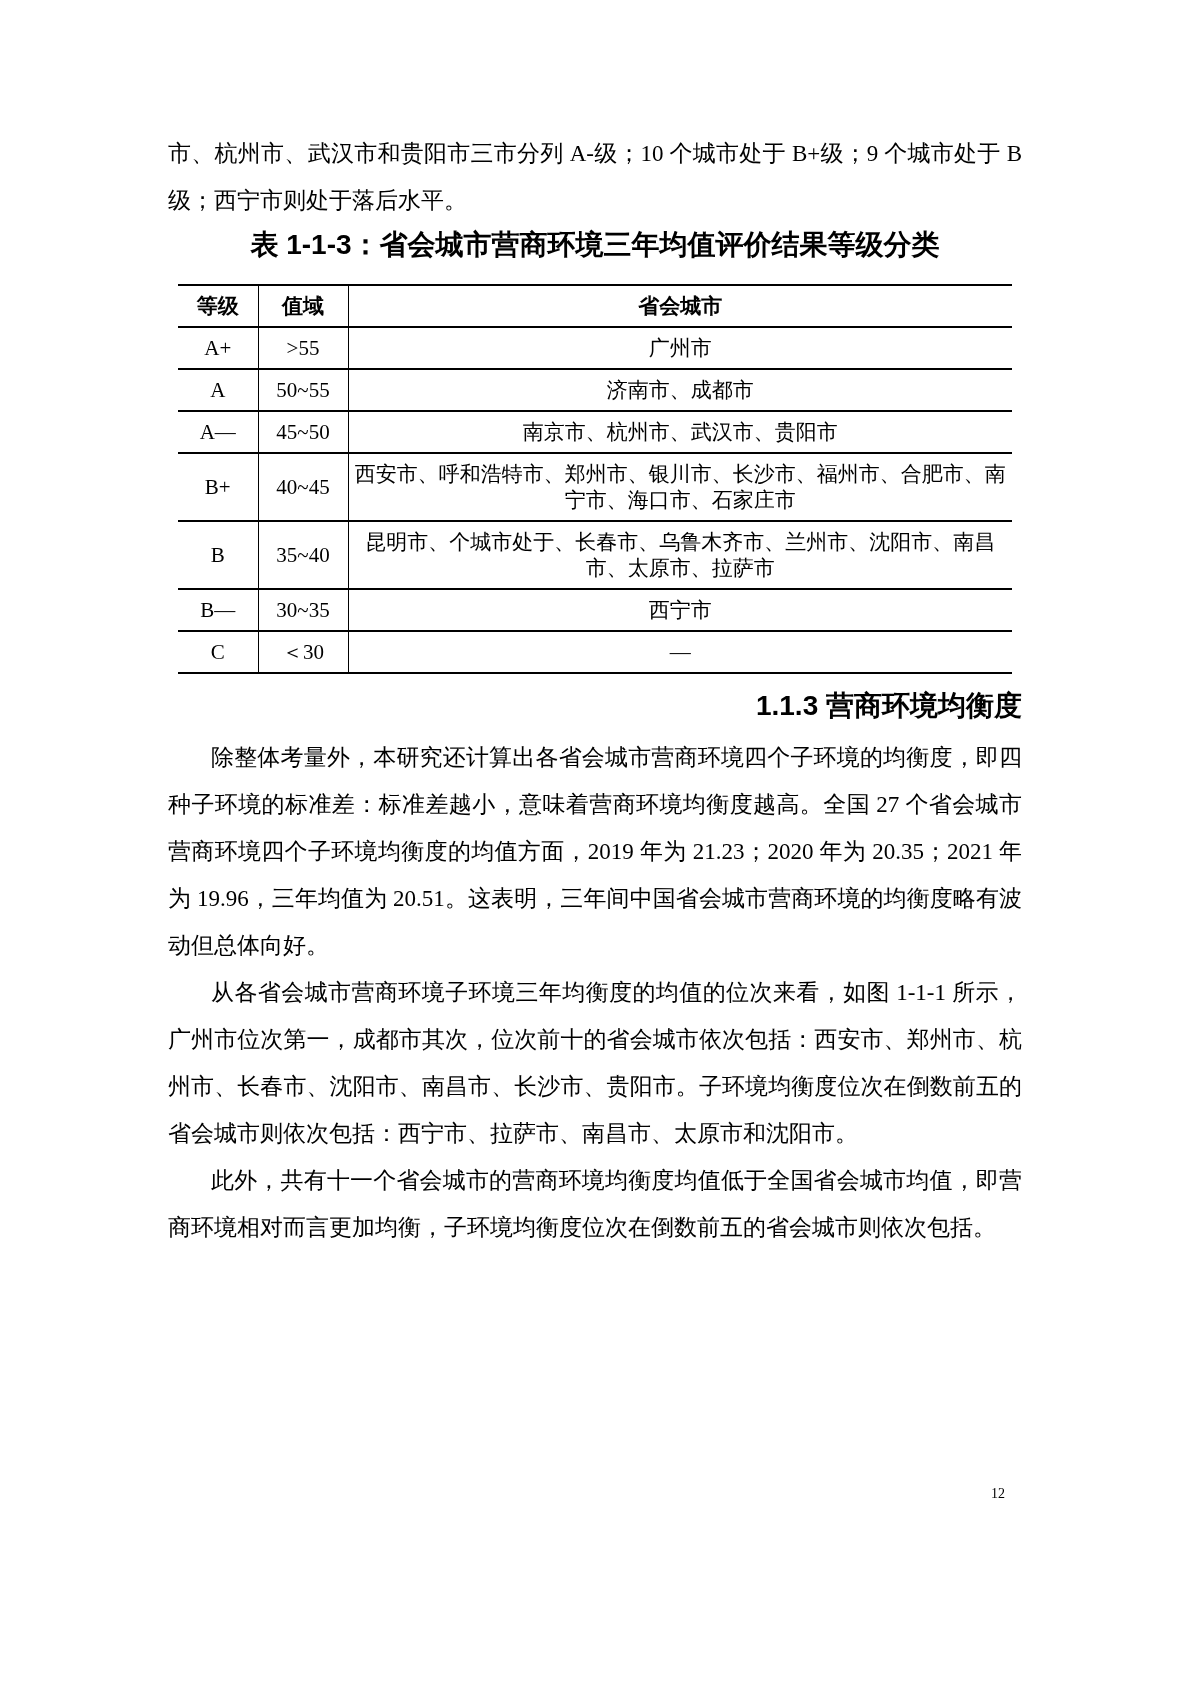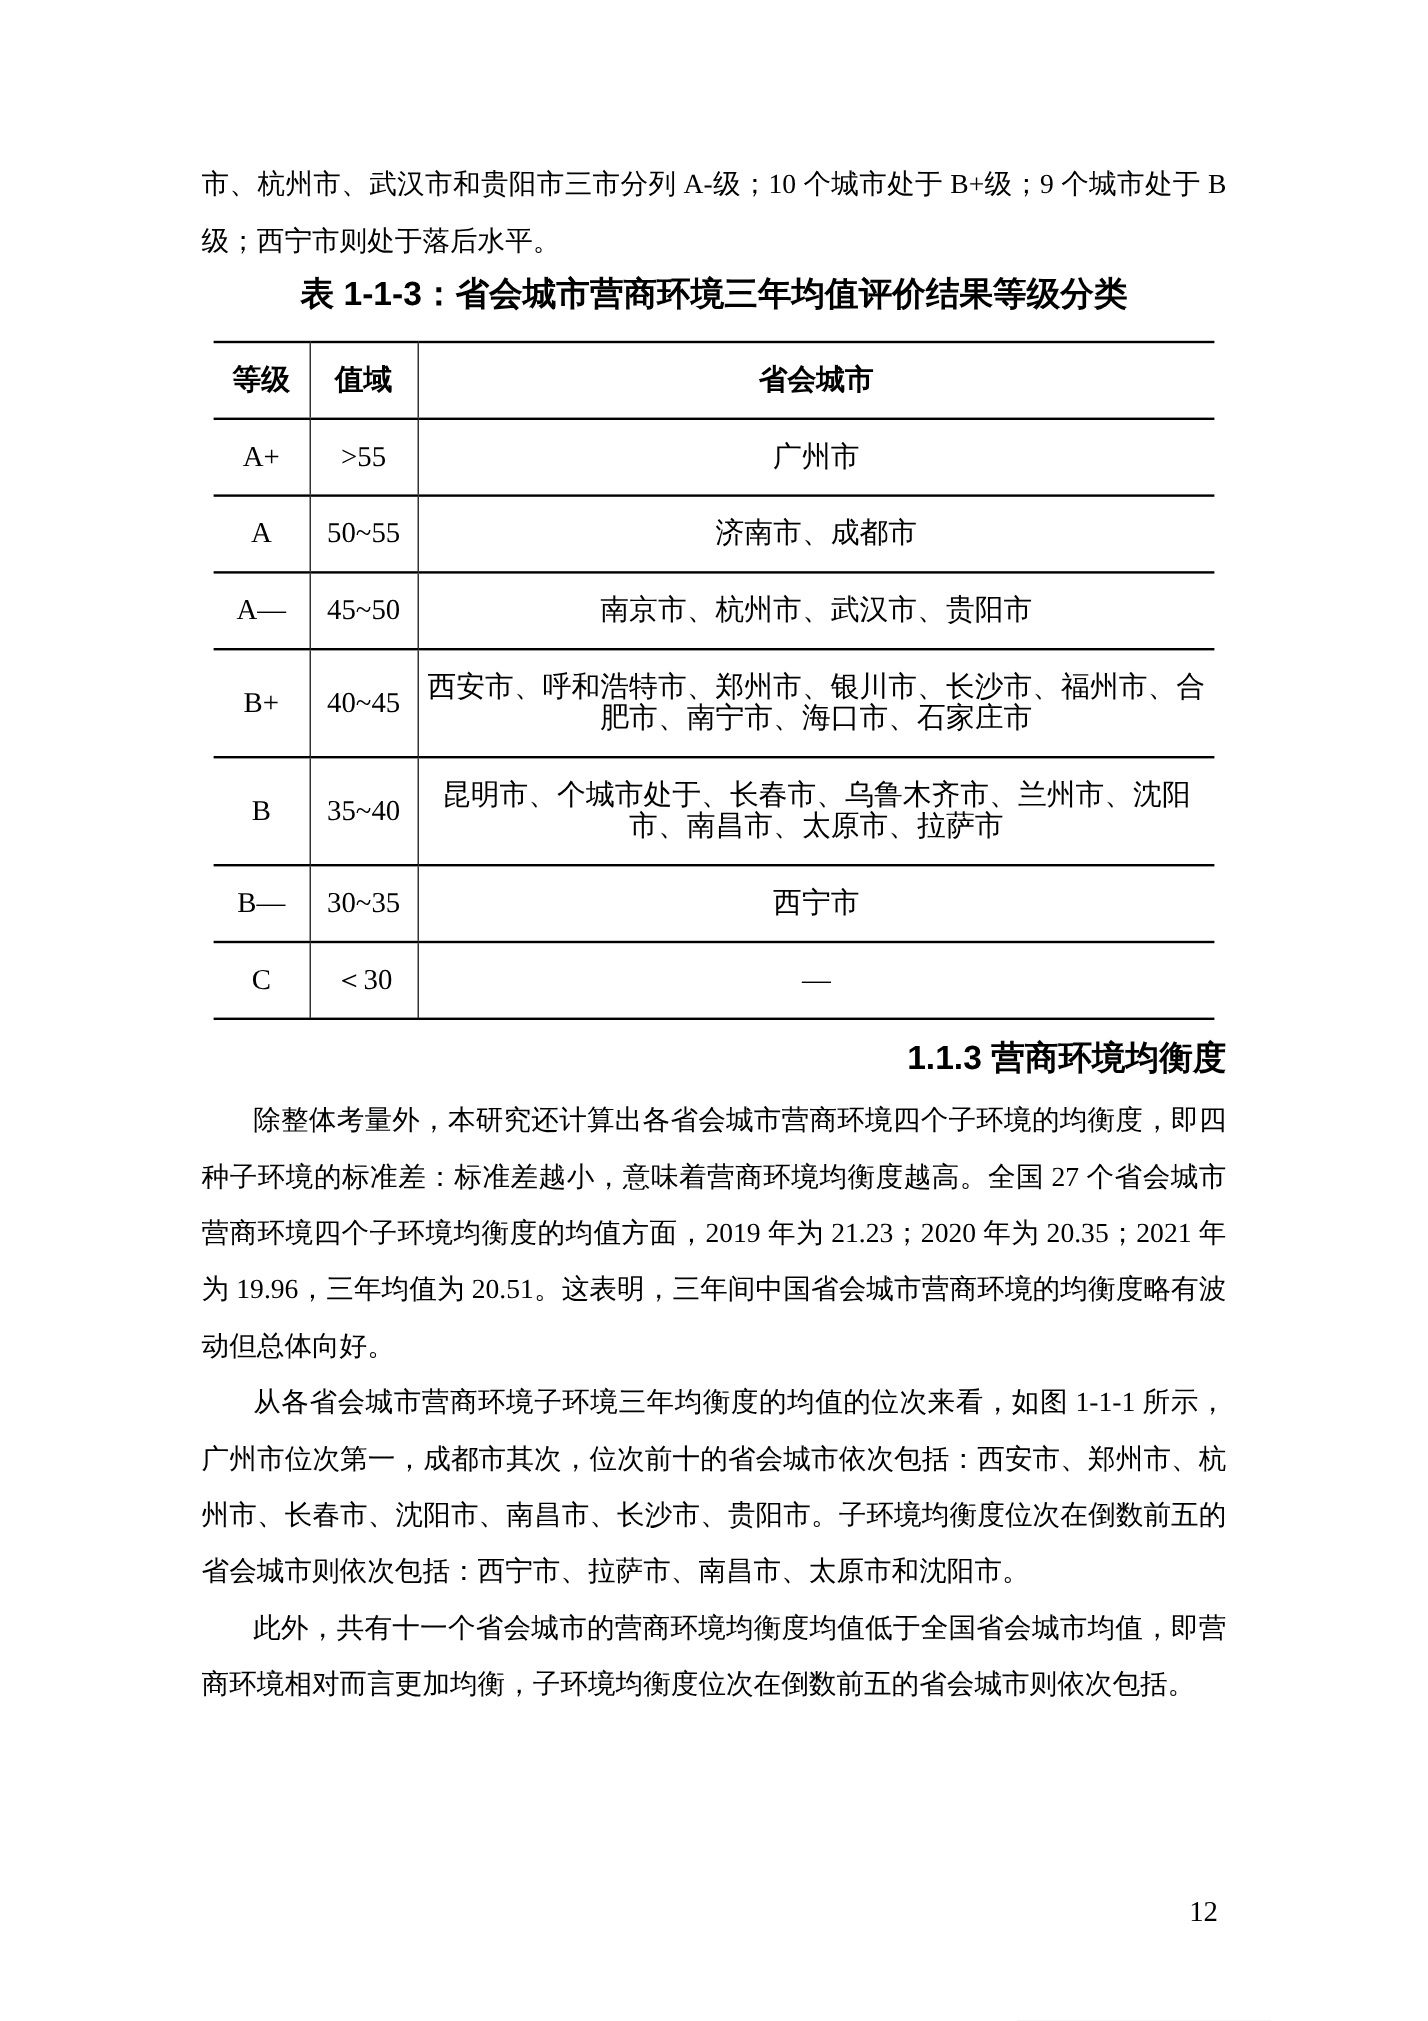--- a/index.html
+++ b/index.html
@@ -39,25 +39,25 @@
     border-collapse: collapse;
     table-layout: fixed;
     margin: 22px 0 0 10px;
     width: 834px;
     border-bottom: 2px solid #000;
   }
   table.grade-table tr { height: 28px; }
   table.grade-table th,
   table.grade-table td {
     border-top: 2px solid #000;
-    font-size: 24px;
+    font-size: 21px;
     text-align: center;
     vertical-align: middle;
     line-height: 26px;
-    padding: 18px 6px;
+    padding: 7px 6px;
   }
   table.grade-table th {
     font-family: "Liberation Sans", "DejaVu Sans", sans-serif;
     font-weight: bold;
   }
   table.grade-table th + th,
   table.grade-table td + td {
     border-left: 1.5px solid #000;
   }
   .col-grade { width: 80px; }
@@ -67,22 +67,22 @@
     font-family: "Liberation Sans", "DejaVu Sans", sans-serif;
     font-size: 28px;
     font-weight: bold;
     line-height: 34px;
     margin: 15px 0 11px 0;
     text-align: right;
   }
   .page-number {
     position: absolute;
     left: 991px;
-    top: 1582px;
-    font-size: 24px;
+    top: 1482px;
+    font-size: 14px;
     line-height: 24px;
   }
 </style>
 </head>
 <body>
 
 <div class="page">
   <div class="content">
 
     <p class="body-text">市、杭州市、武汉市和贵阳市三市分列 A-级；10 个城市处于 B+级；9 个城市处于 B 级；西宁市则处于落后水平。</p>

